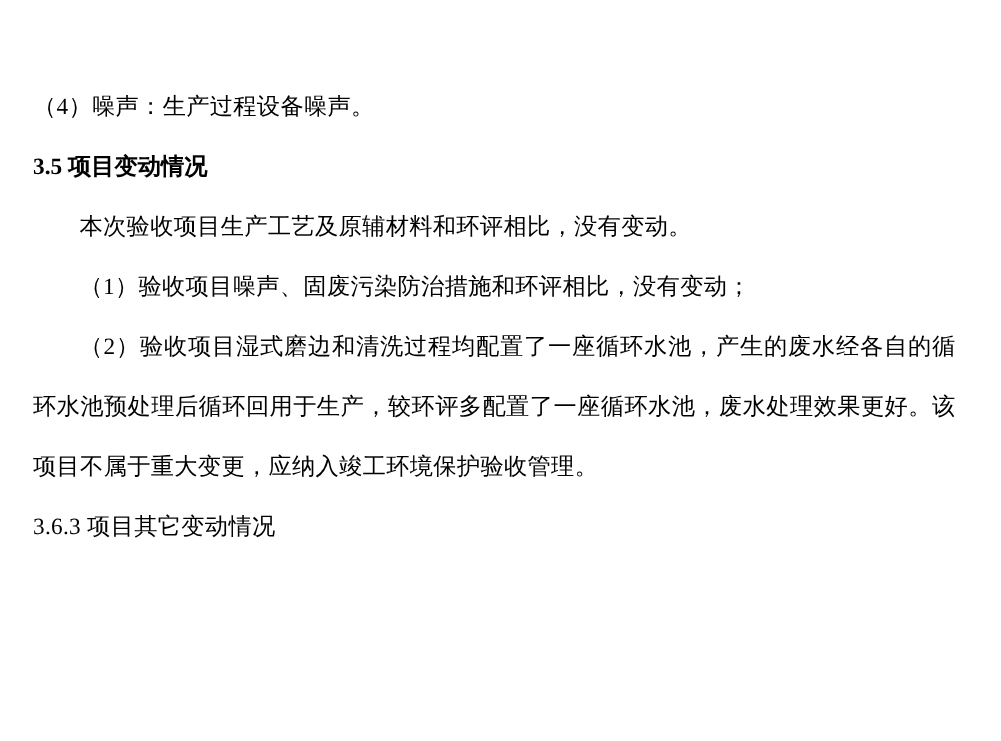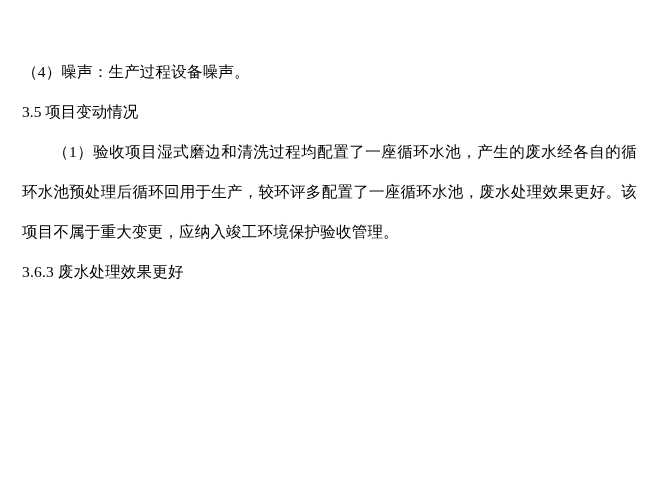--- a/index.html
+++ b/index.html
@@ -22,21 +22,21 @@
     padding: 10px 30px 0 22px;
     margin-top: 42px;
   }
   .line {
     font-size: 15.5px;
     line-height: 40px;
     white-space: pre-wrap;
     letter-spacing: 0.2px;
   }
   .heading {
-    font-weight: normal;
+    font-weight: bold;
     font-size: 15.5px;
     line-height: 40px;
   }
   .para {
     font-size: 15.5px;
     line-height: 40px;
     text-align: justify;
     text-justify: inter-ideograph;
     text-indent: 31px;
     letter-spacing: 0.2px;
@@ -49,15 +49,17 @@
     text-indent: 31px;
     letter-spacing: 0.2px;
   }
 </style>
 </head>
 <body>
 
 <div class="page">
   <div class="line">（4）噪声：生产过程设备噪声。</div>
   <div class="heading">3.5 项目变动情况</div>
-  <div class="para-block">（1）验收项目湿式磨边和清洗过程均配置了一座循环水池，产生的废水经各自的循环水池预处理后循环回用于生产，较环评多配置了一座循环水池，废水处理效果更好。该项目不属于重大变更，应纳入竣工环境保护验收管理。</div>
-  <div class="line">3.6.3 废水处理效果更好</div>
+  <div class="para">本次验收项目生产工艺及原辅材料和环评相比，没有变动。</div>
+  <div class="para">（1）验收项目噪声、固废污染防治措施和环评相比，没有变动；</div>
+  <div class="para-block">（2）验收项目湿式磨边和清洗过程均配置了一座循环水池，产生的废水经各自的循环水池预处理后循环回用于生产，较环评多配置了一座循环水池，废水处理效果更好。该项目不属于重大变更，应纳入竣工环境保护验收管理。</div>
+  <div class="line">3.6.3 项目其它变动情况</div>
 </div>
 
 </body></html>

